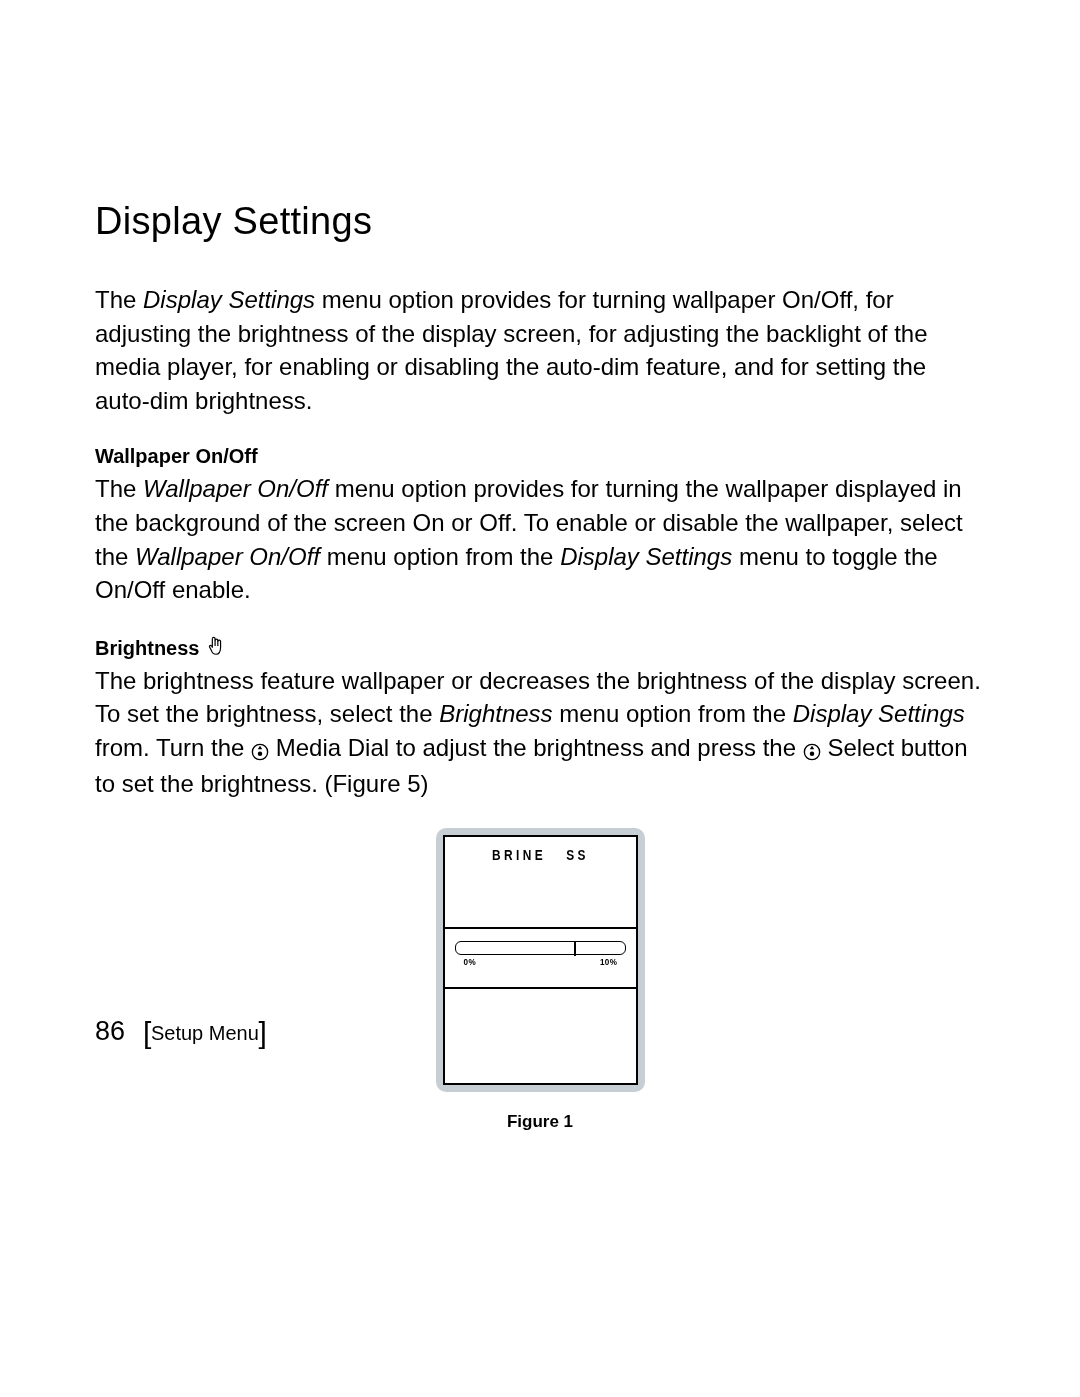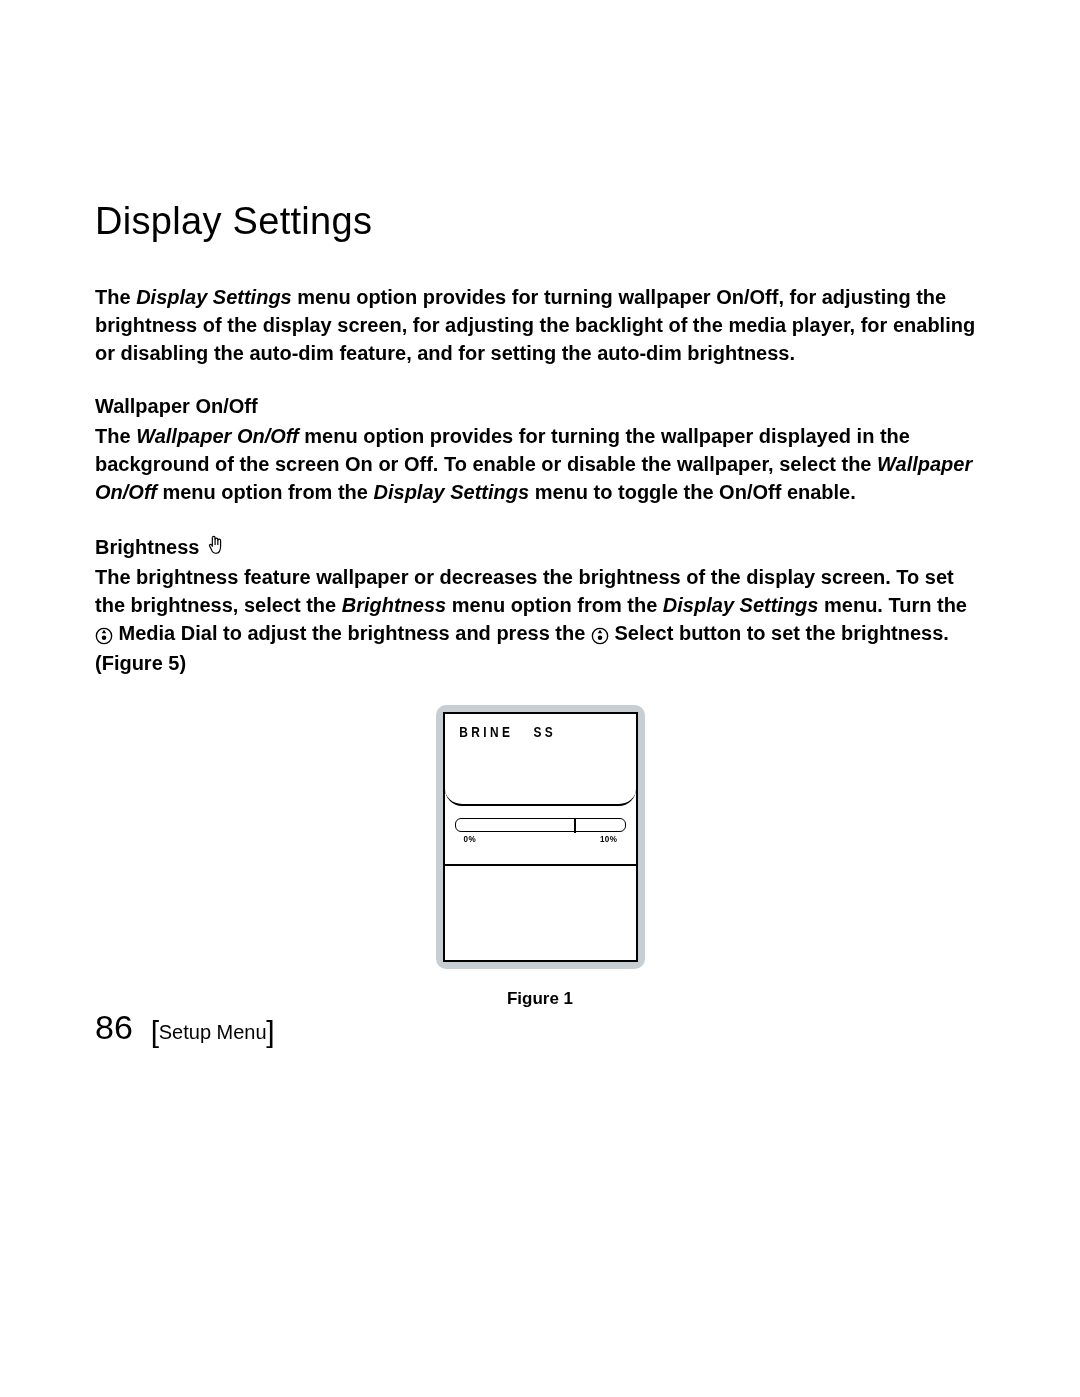--- a/index.html
+++ b/index.html
@@ -18,24 +18,23 @@
     box-sizing: border-box;
     padding: 200px 95px 0 95px;
   }
   h1.title {
     font-size: 38px;
     font-weight: 400;
     margin: 0 0 40px 0;
     letter-spacing: 0.3px;
   }
   p.body {
-    font-size: 20px;
+    font-size: 24px;
     line-height: 1.4;
     margin: 0 0 28px 0;
-    font-weight: bold;
   }
   .section-label {
     font-size: 20px;
     font-weight: 700;
     margin: 0 0 4px 0;
     display: inline-block;
   }
   .em { font-style: italic; }
   .icon-inline {
     display: inline-block;
@@ -68,23 +67,22 @@
   }
   .screen .top, .screen .mid, .screen .bot {
     position: absolute;
     left: 0; right: 0;
     box-sizing: border-box;
   }
   .screen .top {
     top: 0;
     height: 92px;
     border-bottom: 2px solid #000;
-    text-align: left;
+    text-align: center;
     font-family: Arial, sans-serif;
-    border-radius: 17px;
   }
   .screen .top .scr-title {
     font-size: 14px;
     font-weight: 700;
     letter-spacing: 4px;
     padding-top: 10px;
     transform: scaleX(0.85);
   }
   .screen .mid {
     top: 92px;
@@ -125,21 +123,21 @@
   .footer {
     position: absolute;
     left: 95px;
     bottom: 350px;
     font-size: 20px;
     display: flex;
     align-items: baseline;
     gap: 18px;
   }
   .page-num {
-    font-size: 34px;
+    font-size: 27px;
     font-weight: 400;
   }
   .bracket {
     font-size: 30px;
     font-weight: 300;
     line-height: 1;
     position: relative;
     top: 3px;
   }
   .section-name {
@@ -172,21 +170,21 @@
     <span class="icon-inline hand-icon">
       <svg viewBox="0 0 24 24" fill="none" stroke="#000" stroke-width="1.3">
         <path d="M8 4 v10"></path>
         <path d="M8 4 a1.5 1.5 0 0 1 3 0 v8"></path>
         <path d="M11 6 a1.5 1.5 0 0 1 3 0 v6"></path>
         <path d="M14 7 a1.5 1.5 0 0 1 3 0 v6"></path>
         <path d="M17 13 c0 5 -2 8 -5 8 c-2 0 -4 -1 -5 -4 l-2 -4 c-0.5 -1 0.5 -2 1.5 -1.5 l1.5 1"></path>
       </svg>
     </span>
     <p class="body" style="margin-top:0;">
-      <span>The brightness feature wallpaper or decreases the brightness of the display screen. To set the brightness, select the </span><span class="em">Brightness</span><span> menu option from the </span><span class="em">Display Settings</span><span> menu. Turn the </span>
+      <span>The brightness feature wallpaper or decreases the brightness of the display screen. To set the brightness, select the </span><span class="em">Brightness</span><span> menu option from the </span><span class="em">Display Settings</span><span> from. Turn the </span>
       <span class="icon-inline">
         <svg class="dial-icon" viewBox="0 0 20 20">
           <circle cx="10" cy="10" r="8.5" fill="none" stroke="#000" stroke-width="1.5"></circle>
           <path d="M10 3 l-2.5 4 h5 z" fill="#000"></path>
           <circle cx="10" cy="12" r="2.5" fill="#000"></circle>
         </svg>
       </span>
       <span> Media Dial to adjust the brightness and press the </span>
       <span class="icon-inline">
         <svg class="select-icon" viewBox="0 0 20 20">

